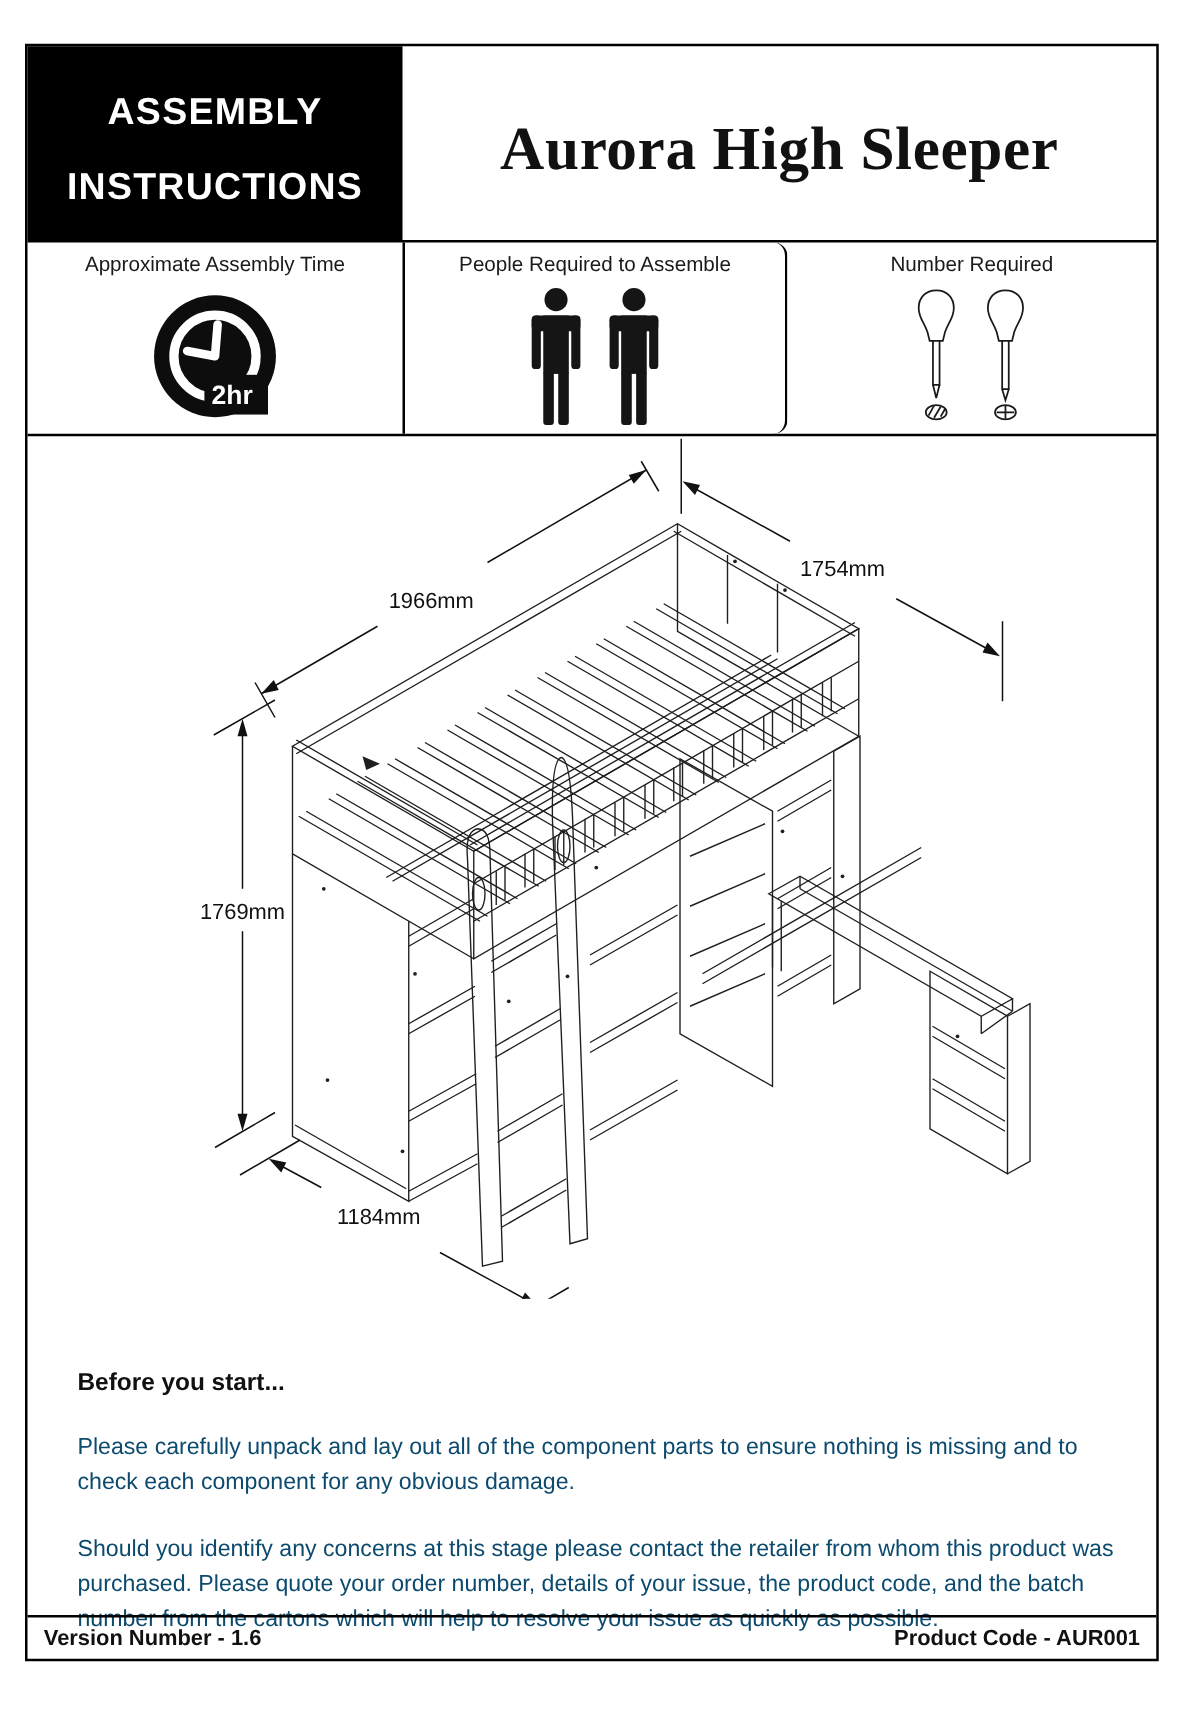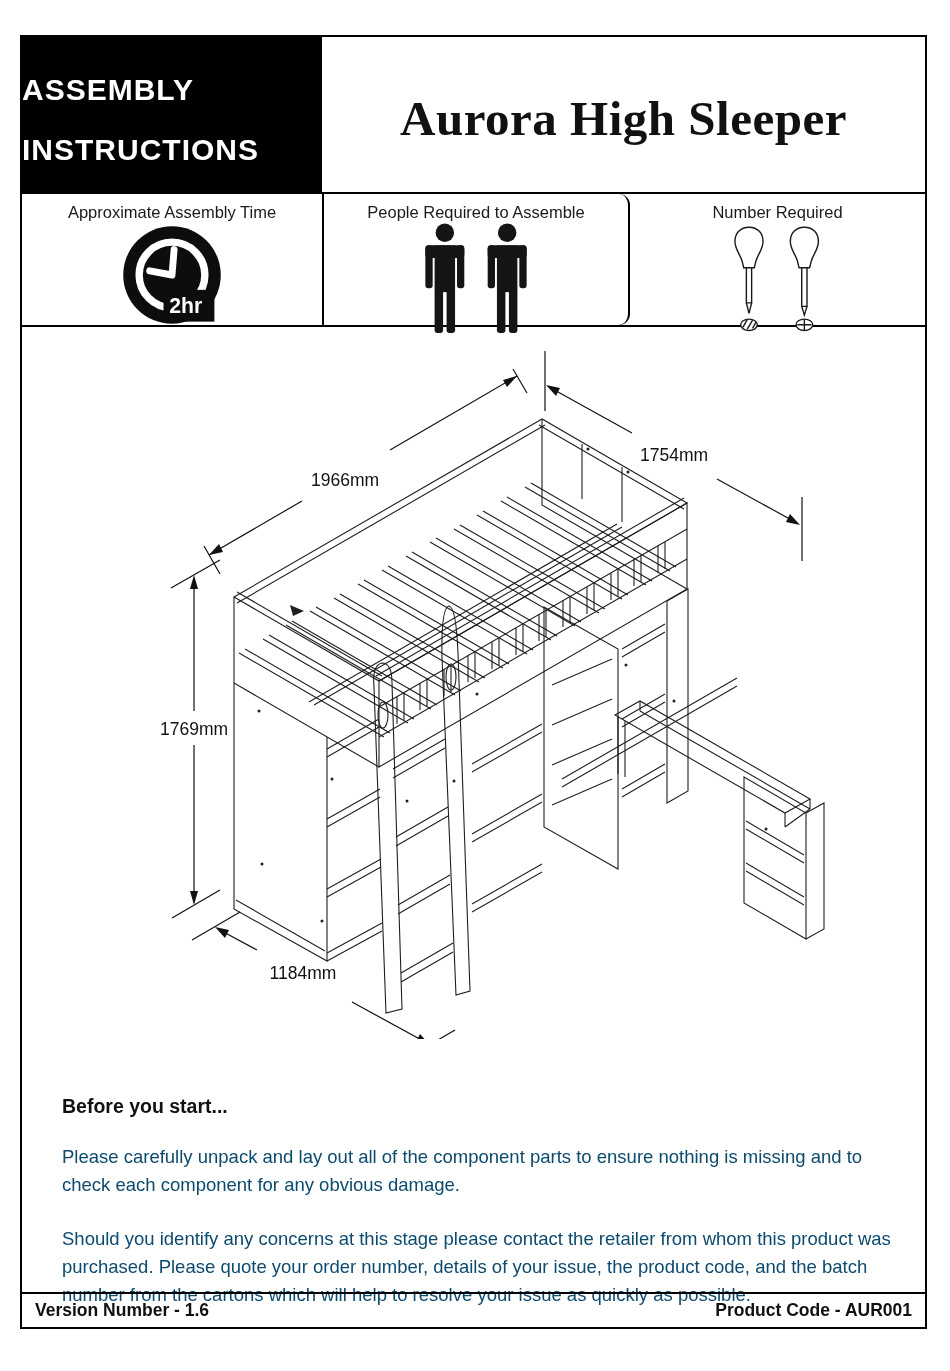--- a/index.html
+++ b/index.html
@@ -1,25 +1,25 @@
 <!DOCTYPE html>
 <html><head>
 <meta charset="utf-8">
 <style>
   html,body{margin:0;padding:0;background:#fff;}
   body{width:950px;height:1371px;position:relative;font-family:"Liberation Sans",sans-serif;color:#111;}
   .sheet{position:absolute;left:20px;top:35px;width:903px;height:1290px;border:2px solid #000;background:#fff;}
   
   .badge{position:absolute;left:0;top:0;width:300px;height:155px;background:#000;color:#fff;
-         display:flex;flex-direction:column;align-items:flex-start;justify-content:center;row-gap:24px;padding-top:10px;box-sizing:border-box;}
+         display:flex;flex-direction:column;align-items:center;justify-content:center;row-gap:24px;padding-top:10px;box-sizing:border-box;}
   .badge span{font-size:30px;font-weight:bold;letter-spacing:1px;line-height:36px;}
   .title-area{position:absolute;left:300px;right:0;top:0;height:155px;display:flex;align-items:center;justify-content:center;padding-top:8px;box-sizing:border-box;}
   .title-area h1{margin:0;font-family:"Liberation Serif",serif;font-weight:bold;font-size:49px;letter-spacing:.5px;}
   
-  .info-row{position:absolute;left:0;top:155px;width:100%;height:135px;border-top:2px solid #000;border-bottom:2px solid #000;
+  .info-row{position:absolute;left:0;top:155px;width:100%;height:157px;border-top:2px solid #000;border-bottom:2px solid #000;
             display:flex;box-sizing:border-box;align-items:flex-end;}
   .info-cell{height:100%;display:flex;flex-direction:column;align-items:center;box-sizing:border-box;padding-top:9px;}
   .cell-1{width:302px;border-right:2px solid #000;}
   .cell-2{width:306px;border-right:2px solid #000;border-radius:11px;}
   .cell-3{flex:1;}
   .info-cell .hdr{font-size:16.5px;color:#1a1a1a;}
   .icon-slot{flex:1;display:flex;align-items:center;justify-content:center;}
   
   .diagram{position:absolute;left:0;top:312px;width:903px;height:690px;}
   .diagram svg{display:block;}

